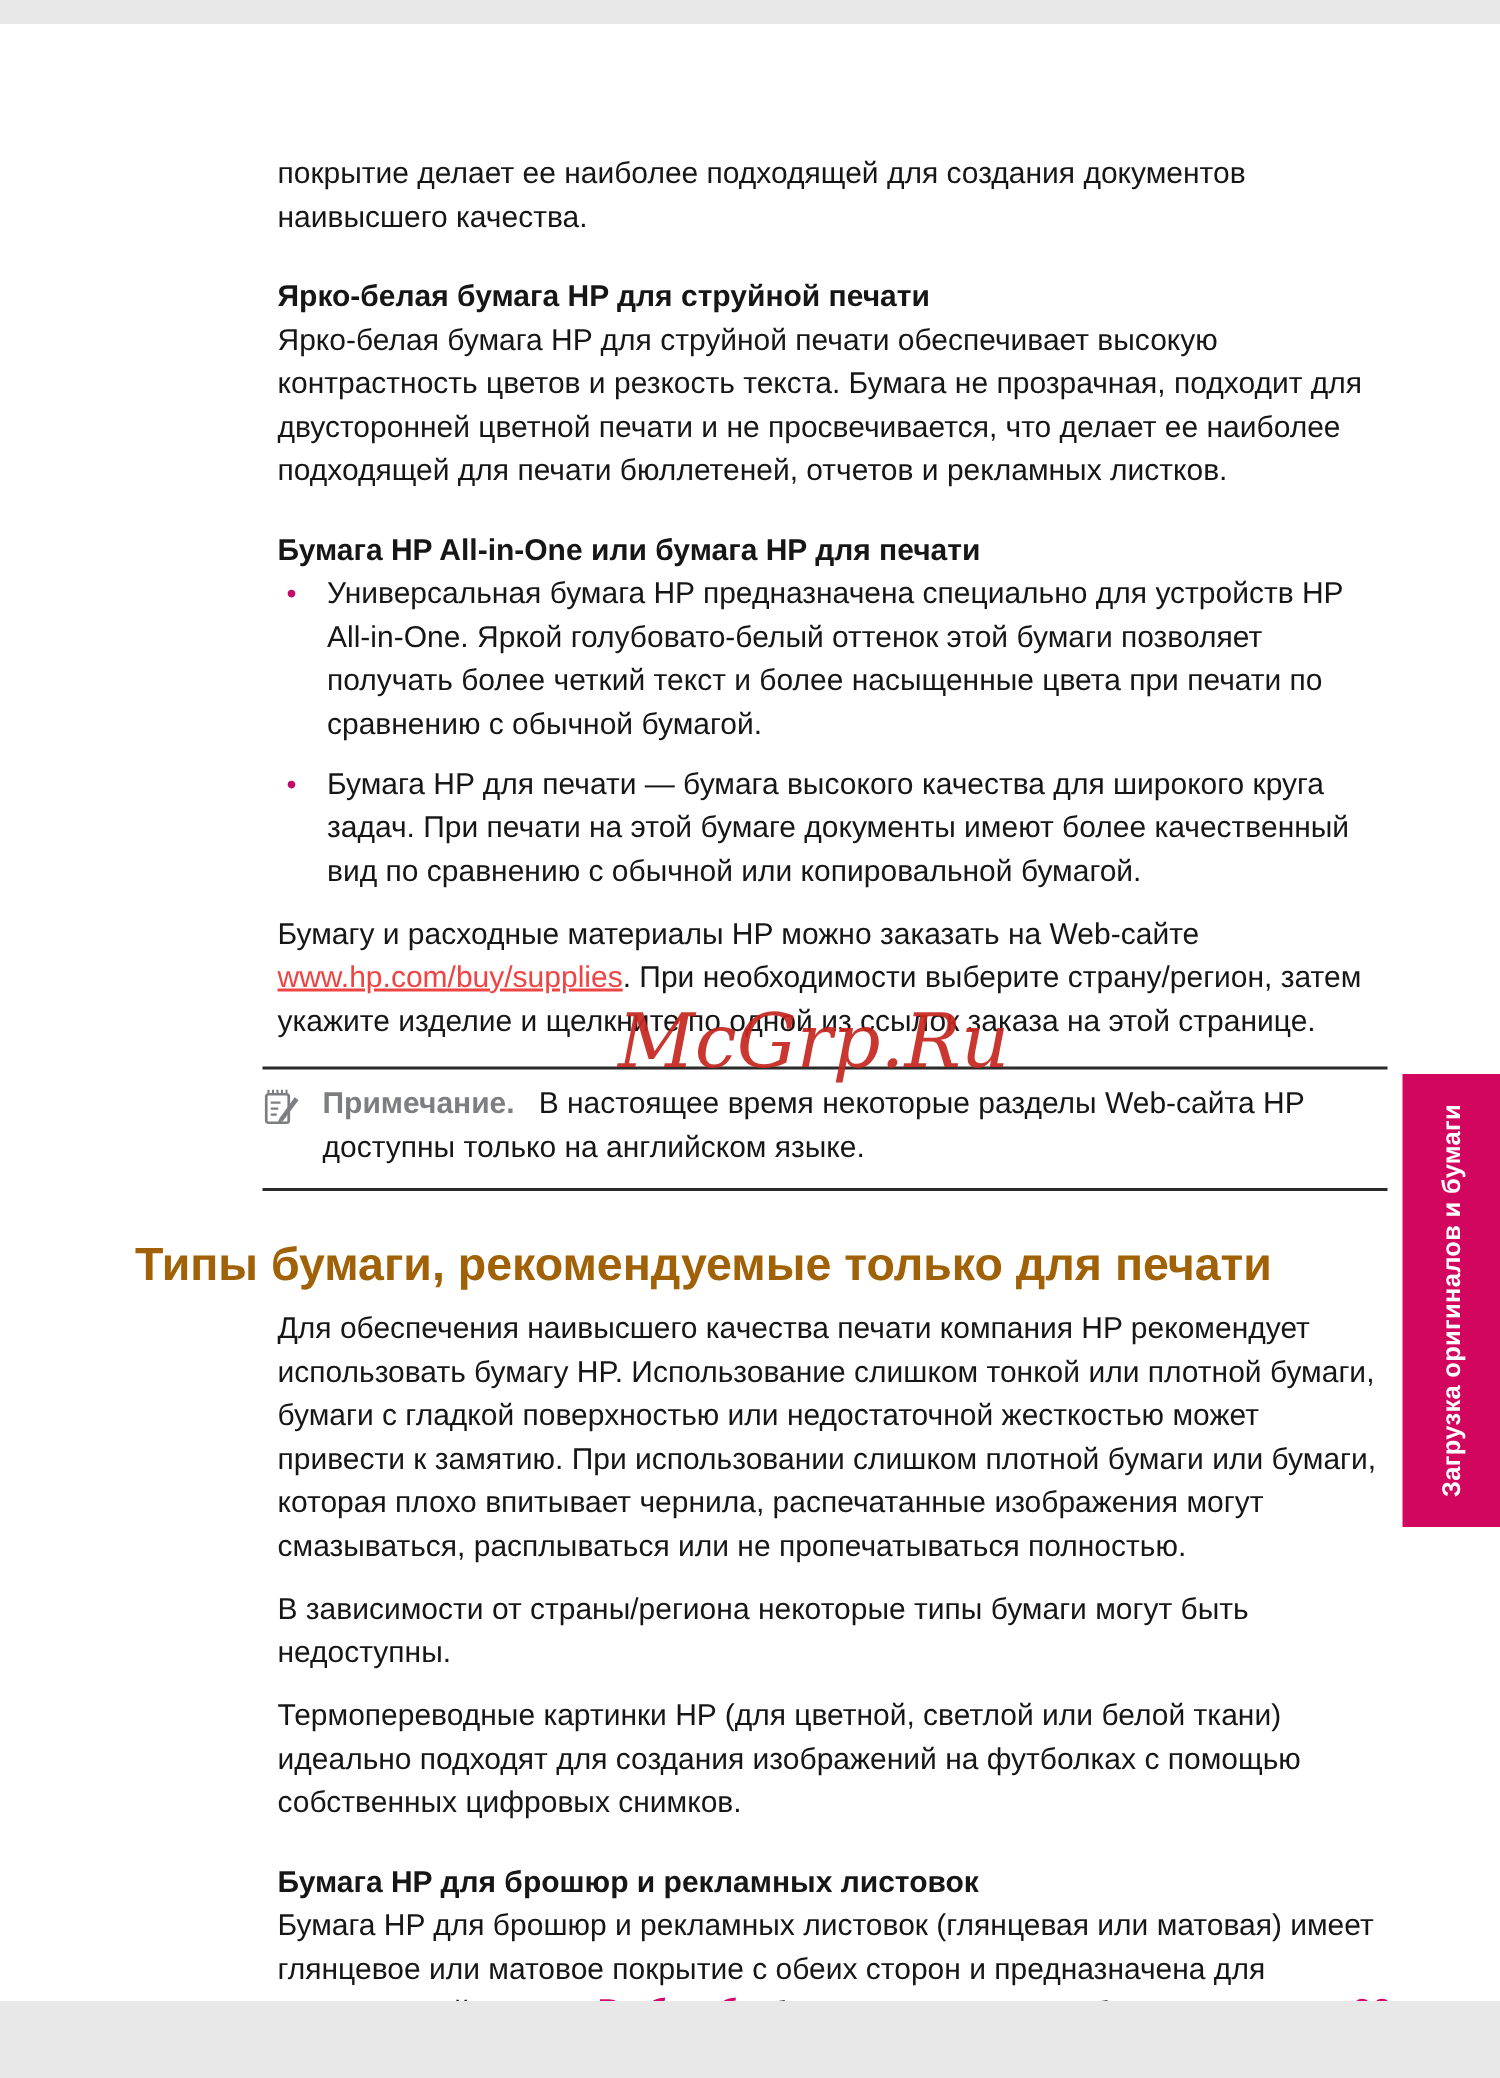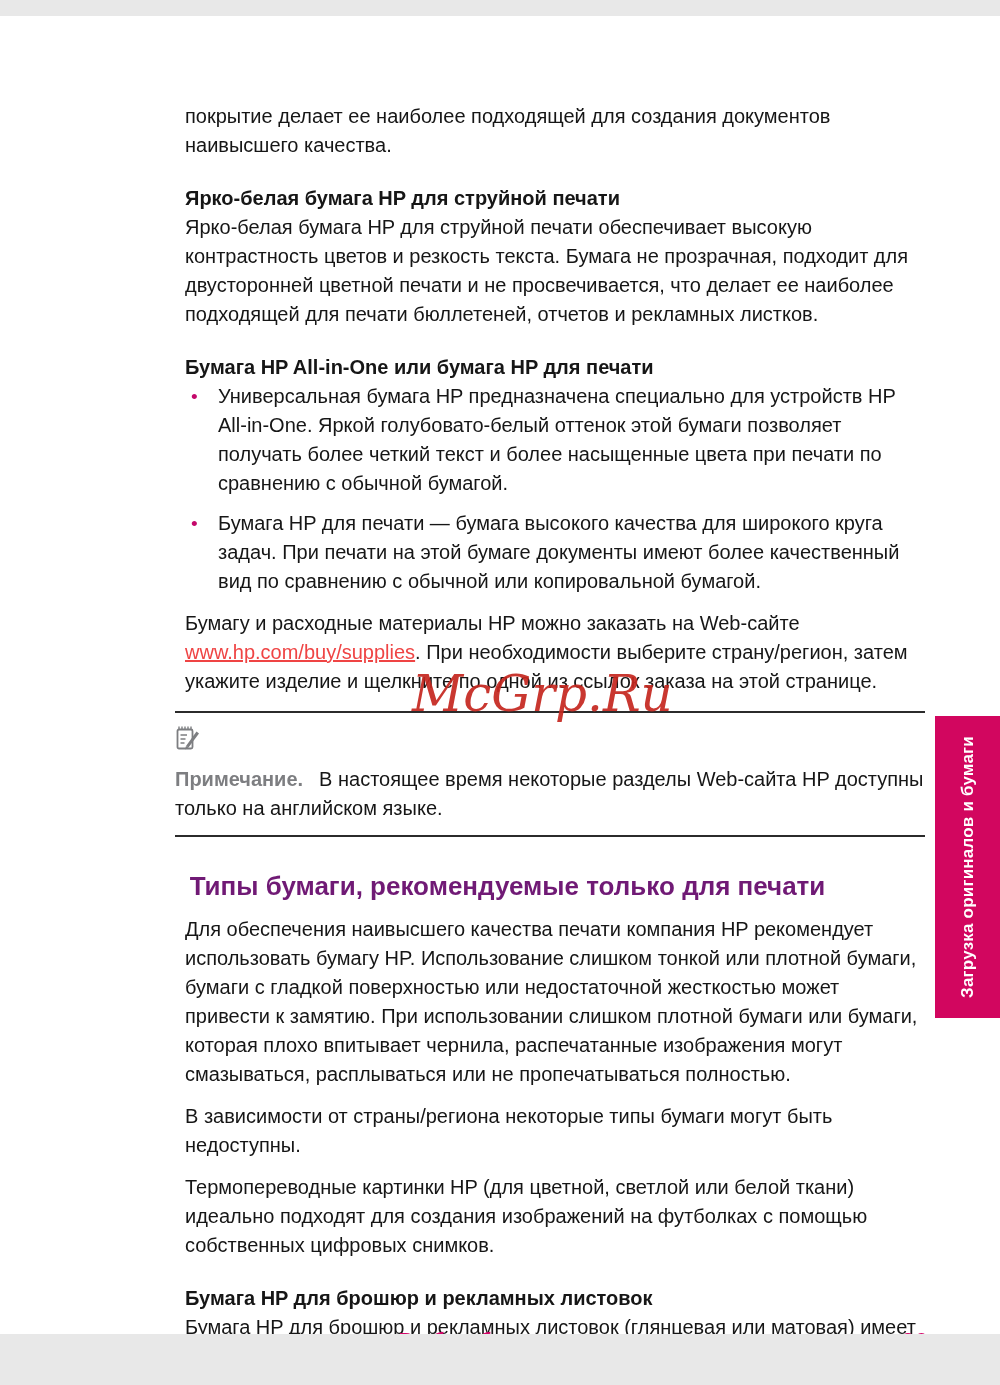--- a/index.html
+++ b/index.html
@@ -22,27 +22,26 @@
   .content p{margin:0;}
   p.para{margin:0 0 13px 0;}
   h3.subhead{
     font-size:20px;
     line-height:29px;
     font-weight:bold;
     margin:24px 0 0 0;
   }
   h2.section-head{
     position:relative;
-    font-size:26px;
+    font-size:31px;
     line-height:30px;
     font-weight:bold;
-    color:#701a75;
+    color:#a16207;
     margin:34px 0 14px -95px;
     z-index:2;
-    text-align:center;
   }
   ul.bullets{
     list-style:none;
     margin:0 0 13px 0;
     padding:0;
   }
   ul.bullets li{
     display:flex;
     margin:0 0 11px 0;
   }
@@ -59,21 +58,20 @@
     color:#ef4444;
     text-decoration:underline;
   }
   .note-box{
     display:flex;
     align-items:flex-start;
     border-top:2px solid #2b2b2b;
     border-bottom:2px solid #2b2b2b;
     margin:15px 0 0 -10px;
     padding:9px 0 12px 0;
-    flex-direction:column;
   }
   .note-icon-wrap{
     flex:0 0 40px;
     padding-top:3px;
   }
   .note-body{flex:1;}
   .note-label{
     color:#7d7e81;
     font-weight:bold;
     margin-right:16px;

